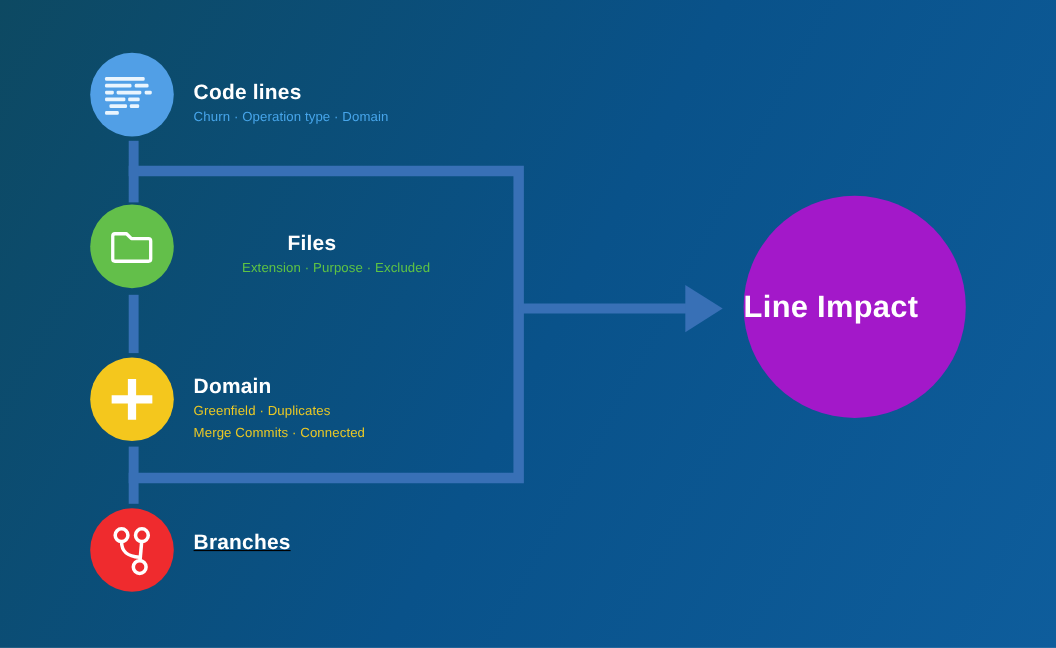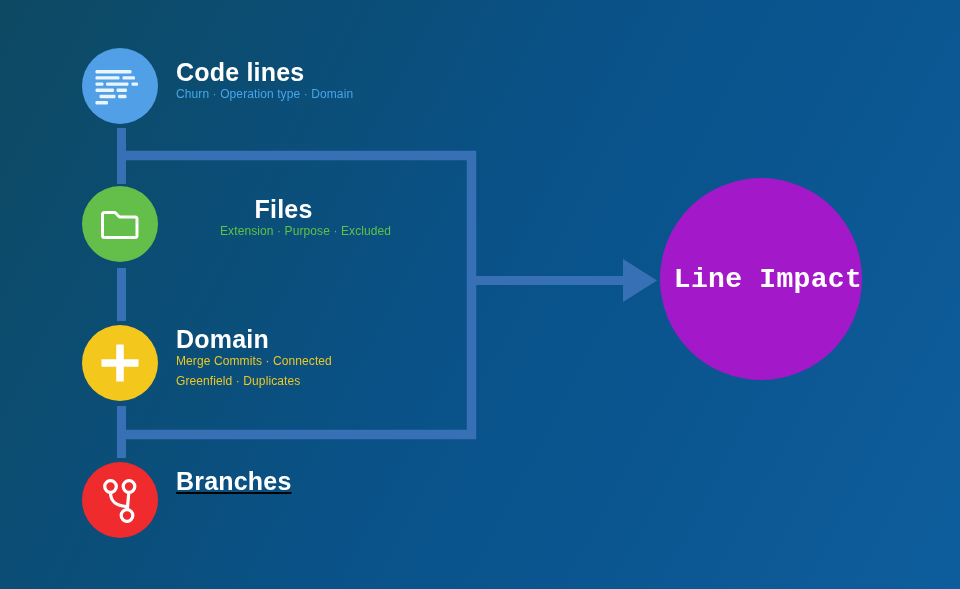--- a/index.html
+++ b/index.html
@@ -14,29 +14,29 @@
   .connectors path,.connectors line{stroke:#3870b6;fill:none;}
   .connectors polygon{fill:#3870b6;}
   .node-circle{
     position:absolute;z-index:2;
     width:76px;height:76px;border-radius:50%;
     display:flex;align-items:center;justify-content:center;
   }
   .node-circle svg{display:block;}
   .result-circle{
     position:absolute;z-index:2;
-    left:660px;top:178px;width:202px;height:202px;border-radius:50%;
-    display:flex;align-items:center;justify-content:flex-end;font-family:Liberation Mono, monospace;
+    left:676px;top:178px;width:202px;height:202px;border-radius:50%;
+    display:flex;align-items:center;justify-content:flex-start;
   }
   .result-label{
     color:#ffffff;font-size:28px;font-weight:700;letter-spacing:.3px;
   }
   .node-text{position:absolute;left:176px;z-index:2;}
   .node-title{
-    color:#ffffff;font-size:25px;line-height:23px;font-weight:700;letter-spacing:.2px;
+    color:#ffffff;font-size:19px;line-height:23px;font-weight:700;letter-spacing:.2px;margin-top:12px;
   }
   .node-subtitle{
     font-size:12px;line-height:20px;font-weight:500;letter-spacing:.1px;
   }
   .pos-code-circle{left:82px;top:48px;}
   .pos-files-circle{left:82px;top:186px;}
   .pos-commits-circle{left:82px;top:325px;}
   .pos-branches-circle{left:82px;top:462px;}
   .pos-code-text{top:61px;}
   .pos-files-text{top:198px;text-align:center;}
@@ -89,22 +89,22 @@
     <div class="node-subtitle" style="color: rgb(94, 195, 68); margin-left: 44px;">Extension · Purpose · Excluded</div>
   </div>
 
   <div class="node-circle pos-commits-circle" style="background: rgb(244, 199, 29);">
     <svg width="76" height="76" viewBox="0 0 76 76">
       <path d="M38 19.5 V56.5 M19.5 38 H56.5" stroke="#ffffff" stroke-width="7.5" fill="none"></path>
     </svg>
   </div>
   <div class="node-text pos-commits-text">
     <div class="node-title">Domain</div>
+    <div class="node-subtitle" style="color: rgb(234, 200, 37);">Greenfield · Duplicates</div>
     <div class="node-subtitle" style="color: rgb(234, 200, 37);">Merge Commits · Connected</div>
-    <div class="node-subtitle" style="color: rgb(234, 200, 37);">Greenfield · Duplicates</div>
   </div>
 
   <div class="node-circle pos-branches-circle" style="background: rgb(239, 43, 46);">
     <svg width="76" height="76" viewBox="0 0 76 76">
       <g fill="none" stroke="#ffffff" stroke-width="3.2">
         <circle cx="28.5" cy="24.5" r="5.8"></circle>
         <circle cx="47" cy="24.5" r="5.8"></circle>
         <circle cx="45" cy="53.5" r="5.8"></circle>
         <path d="M28.5 30.3 C28.5 40 34 43.8 44.8 44.6"></path>
         <path d="M46.8 30.3 L45.3 47.7"></path>

